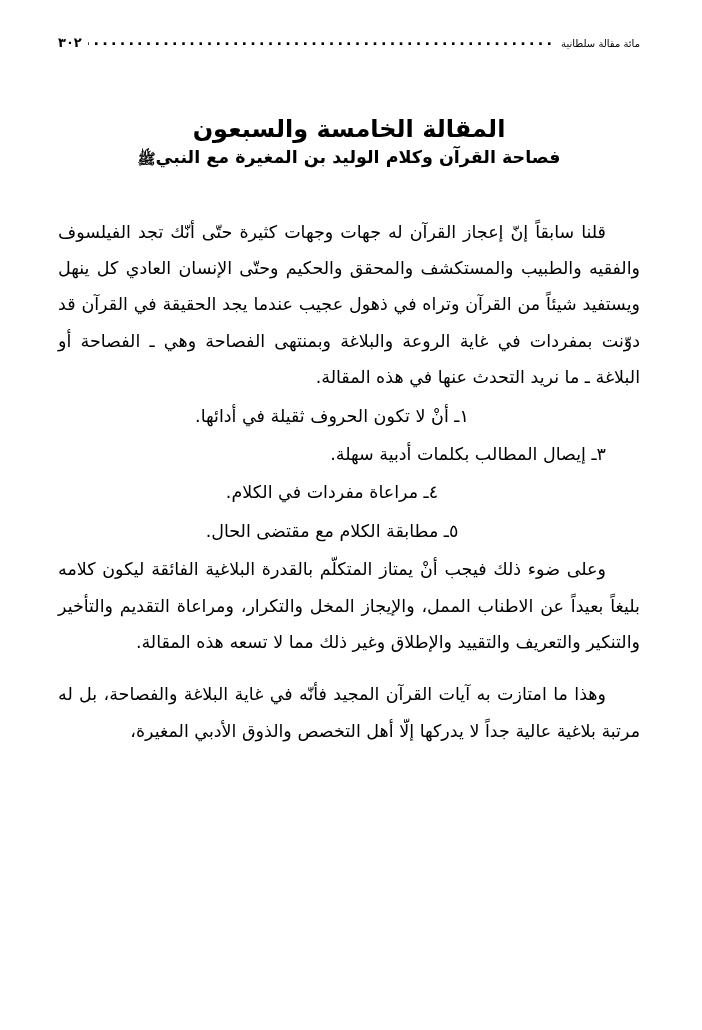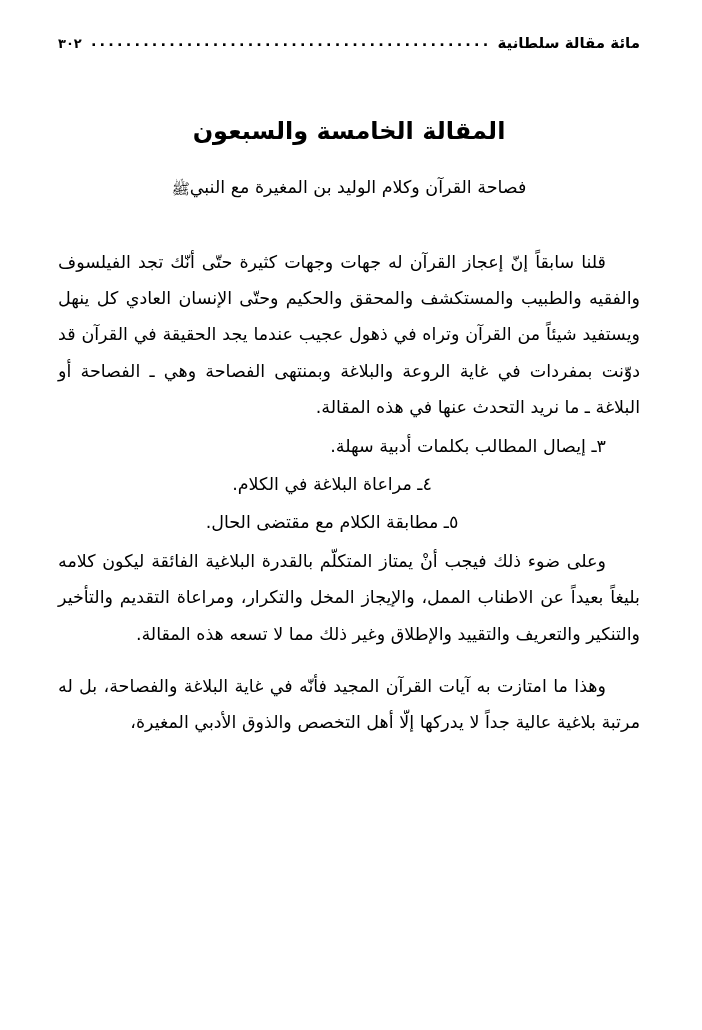--- a/index.html
+++ b/index.html
@@ -30,22 +30,22 @@
     align-items: baseline;
     justify-content: flex-start;
     font-size: 14.5px;
     font-weight: bold;
     letter-spacing: 0;
     padding-bottom: 2px;
     direction: rtl;
   }
   .header .head-title {
     white-space: nowrap;
-    font-size: 15px;
-    font-weight: bold;
+    font-size: 10px;
+    font-weight: normal;
   }
   .header .dotfill {
     flex: 1 1 auto;
     overflow: hidden;
     white-space: nowrap;
     margin: 0 6px;
     font-size: 14.5px;
     letter-spacing: 3.2px;
     color: #000;
     transform: translateY(-2px);
@@ -63,22 +63,22 @@
     margin-top: 62px;
   }
   .chapter-title {
     font-size: 24px;
     font-weight: bold;
     letter-spacing: 0.5px;
     line-height: 1.3;
   }
   .chapter-subtitle {
     font-size: 17.5px;
-    font-weight: normal;
-    margin-top: 28px;
+    font-weight: bold;
+    margin-top: 0;
     line-height: 1.4;
   }
   .salla {
     font-size: 15px;
     display: inline-block;
     transform: translateY(1px);
   }
 
   
   .body-text {
@@ -118,21 +118,22 @@
 
   <div class="title-block">
     <div class="chapter-title">المقالة الخامسة والسبعون</div>
     <div class="chapter-subtitle">
       <span>فصاحة القرآن وكلام الوليد بن المغيرة مع النبي</span><span class="salla">ﷺ</span>
     </div>
   </div>
 
   <div class="body-text">
     <p class="indent">قلنا سابقاً إنّ إعجاز القرآن له جهات وجهات كثيرة حتّى أنّك تجد الفيلسوف والفقيه والطبيب والمستكشف والمحقق والحكيم وحتّى الإنسان العادي كل ينهل ويستفيد شيئاً من القرآن وتراه في ذهول عجيب عندما يجد الحقيقة في القرآن قد دوّنت بمفردات في غاية الروعة والبلاغة وبمنتهى الفصاحة وهي ـ الفصاحة أو البلاغة ـ ما نريد التحدث عنها في هذه المقالة.</p>
+    <p class="numbered nojust" style="text-align:center">١ـ أنْ لا تكون الحروف ثقيلة في أدائها.</p>
     <p class="numbered nojust" style="text-align:right">٣ـ إيصال المطالب بكلمات أدبية سهلة.</p>
-    <p class="numbered nojust" style="text-align:center">٤ـ مراعاة البلاغة في الكلام.</p>
+    <p class="numbered nojust" style="text-align:center">٤ـ مراعاة مفردات في الكلام.</p>
     <p class="numbered nojust" style="text-align:center">٥ـ مطابقة الكلام مع مقتضى الحال.</p>
     <p class="indent">وعلى ضوء ذلك فيجب أنْ يمتاز المتكلّم بالقدرة البلاغية الفائقة ليكون كلامه بليغاً بعيداً عن الاطناب الممل، والإيجاز المخل والتكرار، ومراعاة التقديم والتأخير والتنكير والتعريف والتقييد والإطلاق وغير ذلك مما لا تسعه هذه المقالة.</p>
     <div class="para-gap"></div>
     <p class="indent">وهذا ما امتازت به آيات القرآن المجيد فأنّه في غاية البلاغة والفصاحة، بل له مرتبة بلاغية عالية جداً لا يدركها إلّا أهل التخصص والذوق الأدبي المغيرة،</p>
   </div>
 
 </div>
 
 </body></html>

